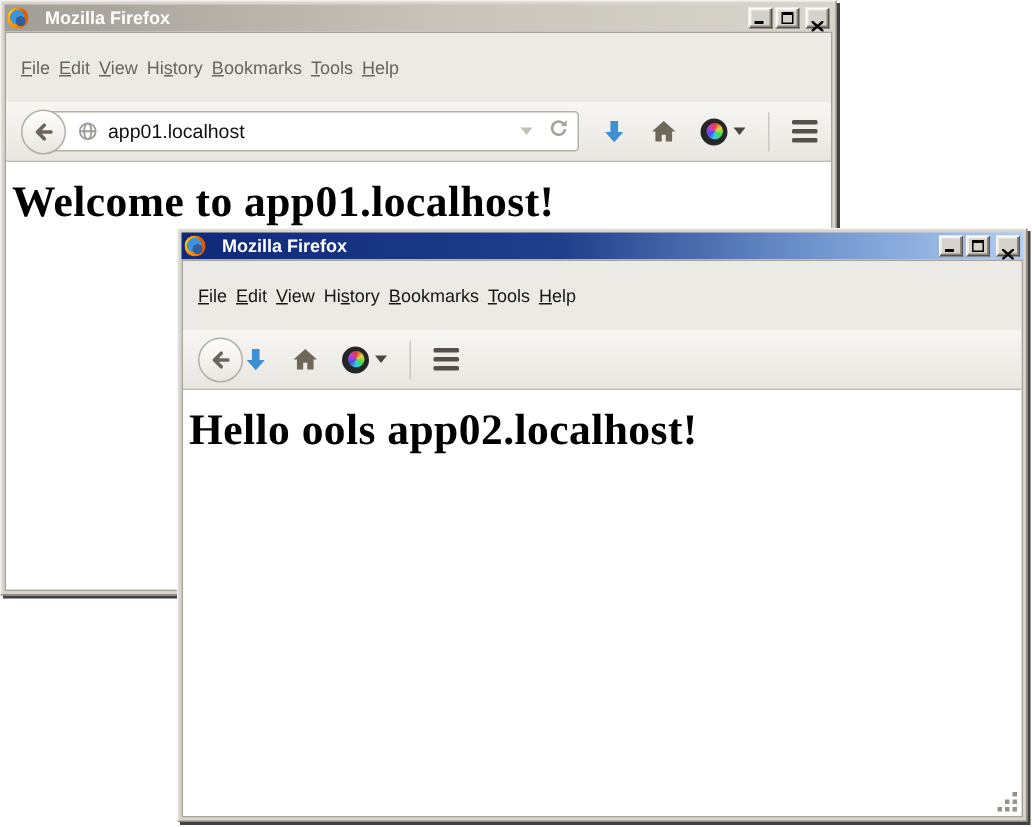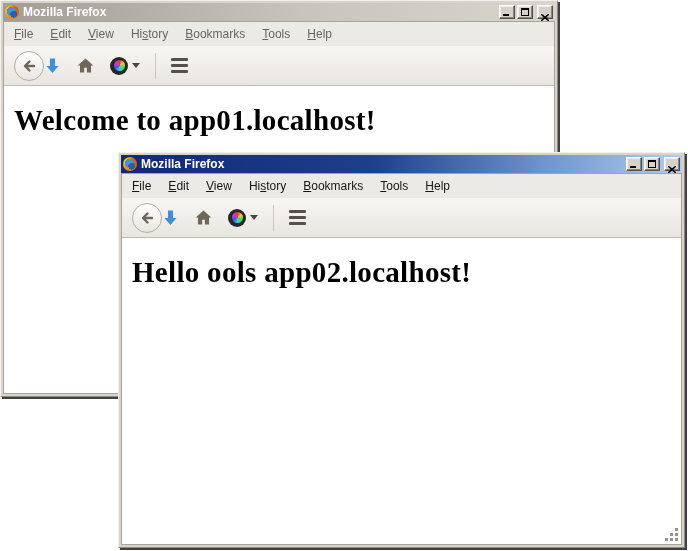--- a/index.html
+++ b/index.html
@@ -16,21 +16,21 @@
     border-color:#f2f1ee #8f8b81 #8f8b81 #f2f1ee;
     box-shadow:2px 2px 0 0 #414141;
     padding:2px;
     display:flex; flex-direction:column;
   }
   #win1 { left:0;   top:0;   width:558px; height:397px; z-index:1; }
   #win2 { left:118px; top:152px; width:567px; height:396px; z-index:2; }
 
   .titlebar {
     flex:0 0 18px; height:18px;
-    display:flex; align-items:center; gap:4px; padding:0 2px;
+    display:flex; align-items:center; gap:11px; padding:0 2px;
   }
   .titlebar.active   { background:linear-gradient(90deg,#10297a 0%,#1f3e8c 45%,#6f93cd 75%,#b0cdf2 100%); }
   .titlebar.inactive { background:linear-gradient(90deg,#a29e96 0%,#c9c5bd 55%,#d8d5cd 100%); }
   .fx-icon {
     width:14px; height:14px; border-radius:50%; flex:0 0 14px;
     background:
       radial-gradient(circle at 62% 66%, #2f5f9e 0 26%, rgba(0,0,0,0) 27%),
       radial-gradient(circle at 46% 46%, #4392dd 0 44%, rgba(0,0,0,0) 45%),
       conic-gradient(from 130deg, #e66000, #ff9500, #ffcb00, #d95e00, #e66000);
   }
@@ -47,22 +47,22 @@
   }
   .win-btn.close-btn { margin-left:2px; }
   .glyph-min { position:absolute; left:3px; bottom:2px; width:6px; height:2px; background:#000; }
   .glyph-max { position:absolute; left:3px; top:2px; width:8px; height:8px; box-sizing:border-box; border:1px solid #000; border-top-width:2px; }
   .glyph-close { position:absolute; left:3px; top:3px; }
 
   
   .client { flex:1; display:flex; flex-direction:column; border:1px solid #a7a29a; overflow:hidden; background:#fff; }
 
   .menubar {
-    flex:0 0 24px; display:flex; align-items:center; gap:17px;
-    padding:0 10px; background:#eceae4; font-size:12px;
+    flex:0 0 24px; display:flex; align-items:center; gap:6px;
+    padding:11px 10px; background:#eceae4; font-size:12px;
   }
   .menubar .menu-item { white-space:nowrap; cursor:default; }
   .inactive-win .menubar { color:#67655f; }
   .active-win   .menubar { color:#161616; }
 
   .toolbar {
     flex:0 0 39px; display:flex; align-items:center;
     background:linear-gradient(#f7f6f3,#e9e6e0);
     border-bottom:1px solid #bfbab0;
     padding:0 9px 0 10px;
@@ -97,21 +97,21 @@
     width:11px; height:11px; border-radius:50%;
     background:conic-gradient(#e23b3b,#e2d13b,#3be24f,#3bc8e2,#3b55e2,#c83be2,#e23b3b);
   }
   .addon-caret {
     width:0; height:0; border-left:4px solid transparent; border-right:4px solid transparent;
     border-top:5px solid #4a463f;
   }
 
   .content { flex:1; background:#ffffff; position:relative; overflow:hidden; }
   .content h1 {
-    margin:18px 0 0 0; padding-left:10px;
+    margin:11px 0 0 0; padding-left:4px;
     font-family:"Liberation Serif", serif; font-weight:bold;
     font-size:29px; color:#000; letter-spacing:0.3px; white-space:nowrap;
   }
   .grip { position:absolute; right:2px; bottom:2px; width:14px; height:14px; }
   .grip::before {
     content:""; position:absolute; left:0; top:0; width:3px; height:3px; background:transparent;
     box-shadow:10px 0 #97938a, 5px 5px #97938a, 10px 5px #97938a,
                0 10px #97938a, 5px 10px #97938a, 10px 10px #97938a;
   }
 </style>
@@ -145,20 +145,35 @@
         <span class="menu-item"><u>B</u>ookmarks</span>
         <span class="menu-item"><u>T</u>ools</span>
         <span class="menu-item"><u>H</u>elp</span>
       </div>
     <div class="toolbar">
       <div class="back-btn">
         <svg width="16" height="16" viewBox="0 0 16 16">
             <path d="M8.5 3.5 4 8l4.5 4.5M4.6 8H13" fill="none" stroke="#6b655b" stroke-width="2.4" stroke-linecap="round" stroke-linejoin="round"></path>
           </svg>
       </div>
+      <div class="urlbar">
+        <svg width="15" height="15" viewBox="0 0 16 16">
+            <g fill="none" stroke="#9c9c99" stroke-width="1.3">
+              <circle cx="8" cy="8" r="5.6"></circle>
+              <path d="M2.4 8h11.2"></path>
+              <ellipse cx="8" cy="8" rx="2.6" ry="5.6"></ellipse>
+            </g>
+          </svg>
+        <span class="url-text">app01.localhost</span>
+        <span class="url-dropdown"></span>
+        <span><svg width="15" height="15" viewBox="0 0 16 16">
+              <path d="M12.6 8.6a4.7 4.7 0 1 1-1.2-3.9" fill="none" stroke="#a8a39a" stroke-width="1.9"></path>
+              <path d="M13.6 2.2v4.2H9.4z" fill="#a8a39a"></path>
+            </svg></span>
+      </div>
       <button class="tb-btn">
         <svg width="17" height="18" viewBox="0 0 16 17">
             <path d="M5.6 1.5h4.8v7h3.3L8 15 2.3 8.5h3.3z" fill="#3e8fd3"></path>
           </svg>
       </button>
       <button class="tb-btn">
         <svg width="19" height="17" viewBox="0 0 16 15">
             <path d="M8 1.4 1.1 7.6h2v6h3.7V9.5h2.4v4.1h3.7v-6h2z" fill="#6f6759"></path>
           </svg>
       </button>

